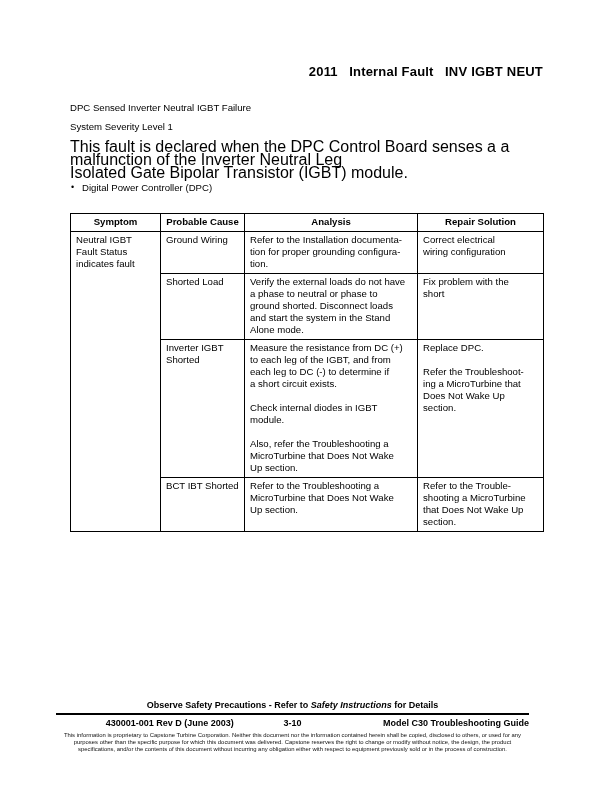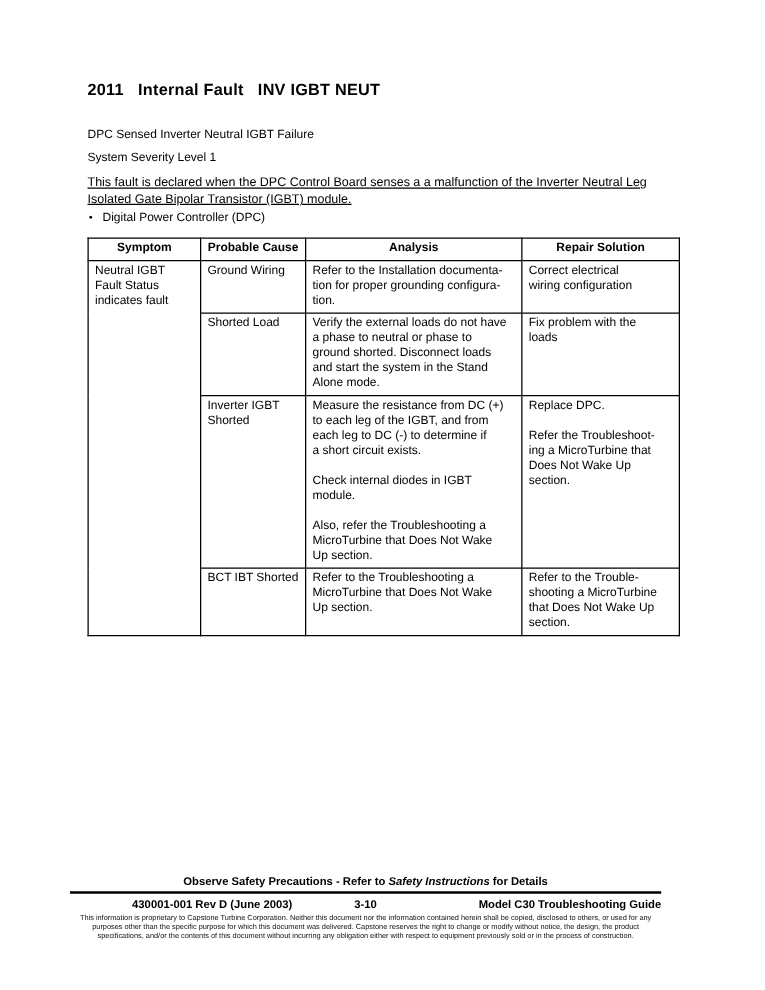--- a/index.html
+++ b/index.html
@@ -15,29 +15,30 @@
     position:absolute;
     left:70px;top:64px;
     width:473px;
   }
   .title{
     margin:0;
     font-size:13px;
     font-weight:bold;
     white-space:pre;
     letter-spacing:0.2px;
+    text-align:right;
   }
   .subtitle{margin:23px 0 0 0;font-size:9.6px;}
   .severity{margin:8px 0 0 0;font-size:9.6px;}
-  .desc{margin:8px 0 0 0;font-size:10px;line-height:13px;white-space:pre-line;text-decoration:underline;}
+  .desc{margin:8px 0 0 0;font-size:16px;line-height:13px;white-space:pre-line;}
   .spare-heading{margin:10px 0 0 0;font-size:10px;font-weight:bold;}
   .bullet-item{margin:3px 0 0 1px;font-size:9.6px;display:flex;}
   .bullet-marker{width:11px;text-align:left;font-size:9px;}
   table.tsg{
-    margin-top:10px;
+    margin-top:20px;
     border-collapse:collapse;
     table-layout:fixed;
     width:473px;
   }
   table.tsg th, table.tsg td{
     border:1px solid #000;
     vertical-align:top;
     font-size:9.6px;
     line-height:12px;
     padding:2px 4px 3px 5px;
@@ -125,21 +126,21 @@
 wiring configuration</td>
         </tr>
         <tr>
           <td class="pre">Shorted Load</td>
           <td class="pre">Verify the external loads do not have
 a phase to neutral or phase to
 ground shorted. Disconnect loads
 and start the system in the Stand
 Alone mode.</td>
           <td class="pre">Fix problem with the
-loads</td>
+short</td>
         </tr>
         <tr>
           <td class="pre">Inverter IGBT
 Shorted</td>
           <td class="pre">Measure the resistance from DC (+)
 to each leg of the IGBT, and from
 each leg to DC (-) to determine if
 a short circuit exists.
 
 Check internal diodes in IGBT

